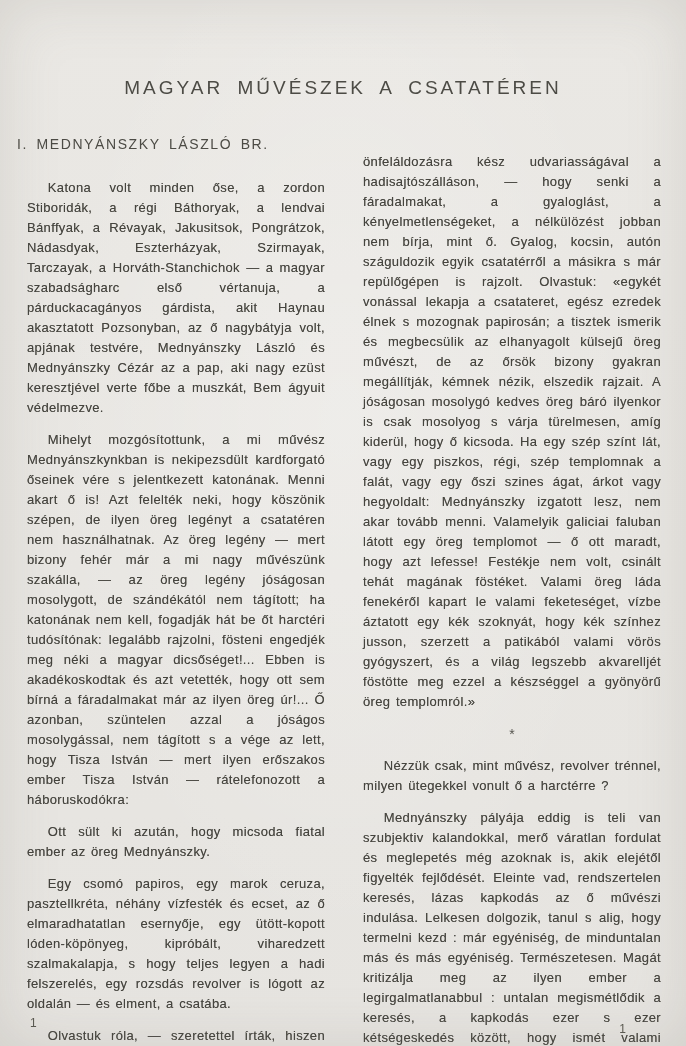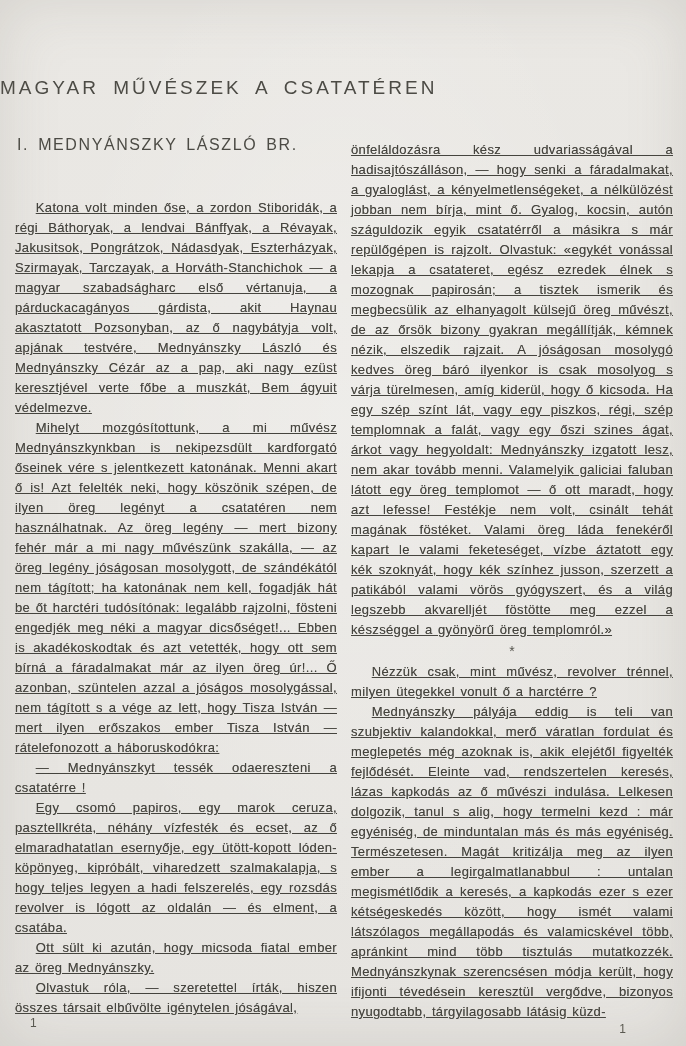--- a/index.html
+++ b/index.html
@@ -14,41 +14,41 @@
     background:
       radial-gradient(ellipse at 50% 40%, rgba(255,255,255,0.25) 0%, rgba(0,0,0,0) 60%),
       linear-gradient(180deg,#eae8e4 0%,#e8e6e2 55%,#e6e4e0 100%);
   }
   .page::after{
     content:"";position:absolute;inset:0;pointer-events:none;
     box-shadow:inset 0 0 60px rgba(120,115,105,0.18);
   }
   .title{
     position:absolute;top:64px;left:0;right:0;
+    text-align:center;
     font-size:19px;letter-spacing:3px;word-spacing:6px;
     color:#4c4b45;font-weight:400;
   }
   .columns{
     position:absolute;top:134px;left:15px;right:13px;
     display:flex;gap:14px;
   }
   .col{flex:1 1 0;min-width:0;}
   .section-heading{
-    font-size:16px;letter-spacing:1.6px;word-spacing:3px;
-    color:#4c4b45;margin:2px 0 44px 2px;font-weight:400;
+    font-size:14px;letter-spacing:1.6px;word-spacing:3px;
+    color:#4c4b45;margin:2px 0 26px 2px;font-weight:400;
   }
   .para-list p{
-    margin:0;
+    margin:12px;
     font-size:13px;line-height:20px;
     text-align:justify;
     letter-spacing:0.35px;word-spacing:1.5px;
     text-indent:1.6em;
     color:#45443e;
     text-shadow:0 0 0.6px rgba(69,68,62,0.55);
-    text-decoration:underline;
   }
   .col-right{padding-top:6px;}
   .col-right .para-list-top p:first-child{text-indent:0;}
   .separator{
     text-align:center;font-size:14px;line-height:20px;color:#55544e;
     margin:1px 0;
   }
   .page-number{
     position:absolute;bottom:16px;font-size:12px;color:#595850;
   }
@@ -62,23 +62,22 @@
 
   <h1 class="title">MAGYAR MŰVÉSZEK A CSATATÉREN</h1>
 
   <div class="columns">
 
     <div class="col col-left">
       <h2 class="section-heading">I. MEDNYÁNSZKY LÁSZLÓ BR.</h2>
       <div class="para-list">
           <p>Katona volt minden őse, a zordon Stiboridák, a régi Báthoryak, a lendvai Bánffyak, a Révayak, Jakusitsok, Pongrátzok, Nádasdyak, Eszterházyak, Szirmayak, Tarczayak, a Horváth-Stanchichok — a magyar szabadságharc első vértanuja, a párduckacagányos gárdista, akit Haynau akasztatott Pozsonyban, az ő nagybátyja volt, apjának testvére, Mednyánszky László és Mednyánszky Cézár az a pap, aki nagy ezüst keresztjével verte főbe a muszkát, Bem ágyuit védelmezve.</p>
           <p>Mihelyt mozgósítottunk, a mi művész Mednyánszkynkban is nekipezsdült kardforgató őseinek vére s jelentkezett katonának. Menni akart ő is! Azt felelték neki, hogy köszönik szépen, de ilyen öreg legényt a csatatéren nem használhatnak. Az öreg legény — mert bizony fehér már a mi nagy művészünk szakálla, — az öreg legény jóságosan mosolygott, de szándékától nem tágított; ha katonának nem kell, fogadják hát be őt harctéri tudósítónak: legalább rajzolni, fösteni engedjék meg néki a magyar dicsőséget!... Ebben is akadékoskodtak és azt vetették, hogy ott sem bírná a fáradalmakat már az ilyen öreg úr!... Ő azonban, szüntelen azzal a jóságos mosolygással, nem tágított s a vége az lett, hogy Tisza István — mert ilyen erőszakos ember Tisza István — rátelefonozott a háboruskodókra:</p>
-          <p>— Mednyánszkyt tessék odaereszteni a csatatérre !</p>
+          <p>Ott sült ki azután, hogy micsoda fiatal ember az öreg Mednyánszky.</p>
           <p>Egy csomó papiros, egy marok ceruza, pasztellkréta, néhány vízfesték és ecset, az ő elmaradhatatlan esernyője, egy ütött-kopott lóden-köpönyeg, kipróbált, viharedzett szalmakalapja, s hogy teljes legyen a hadi felszerelés, egy rozsdás revolver is lógott az oldalán — és elment, a csatába.</p>
-          <p>Ott sült ki azután, hogy micsoda fiatal ember az öreg Mednyánszky.</p>
           <p>Olvastuk róla, — szeretettel írták, hiszen összes társait elbűvölte igénytelen jóságával,</p>
         </div>
     </div>
 
     <div class="col col-right">
       <div class="para-list para-list-top">
           <p>önfeláldozásra kész udvariasságával a hadisajtószálláson, — hogy senki a fáradalmakat, a gyaloglást, a kényelmetlenségeket, a nélkülözést jobban nem bírja, mint ő. Gyalog, kocsin, autón száguldozik egyik csatatérről a másikra s már repülőgépen is rajzolt. Olvastuk: «egykét vonással lekapja a csatateret, egész ezredek élnek s mozognak papirosán; a tisztek ismerik és megbecsülik az elhanyagolt külsejű öreg művészt, de az őrsök bizony gyakran megállítják, kémnek nézik, elszedik rajzait. A jóságosan mosolygó kedves öreg báró ilyenkor is csak mosolyog s várja türelmesen, amíg kiderül, hogy ő kicsoda. Ha egy szép színt lát, vagy egy piszkos, régi, szép templomnak a falát, vagy egy őszi szines ágat, árkot vagy hegyoldalt: Mednyánszky izgatott lesz, nem akar tovább menni. Valamelyik galiciai faluban látott egy öreg templomot — ő ott maradt, hogy azt lefesse! Festékje nem volt, csinált tehát magának föstéket. Valami öreg láda fenekéről kapart le valami feketeséget, vízbe áztatott egy kék szoknyát, hogy kék színhez jusson, szerzett a patikából valami vörös gyógyszert, és a világ legszebb akvarelljét föstötte meg ezzel a készséggel a gyönyörű öreg templomról.»</p>
         </div>
       <div class="separator">*</div>
       <div class="para-list">

